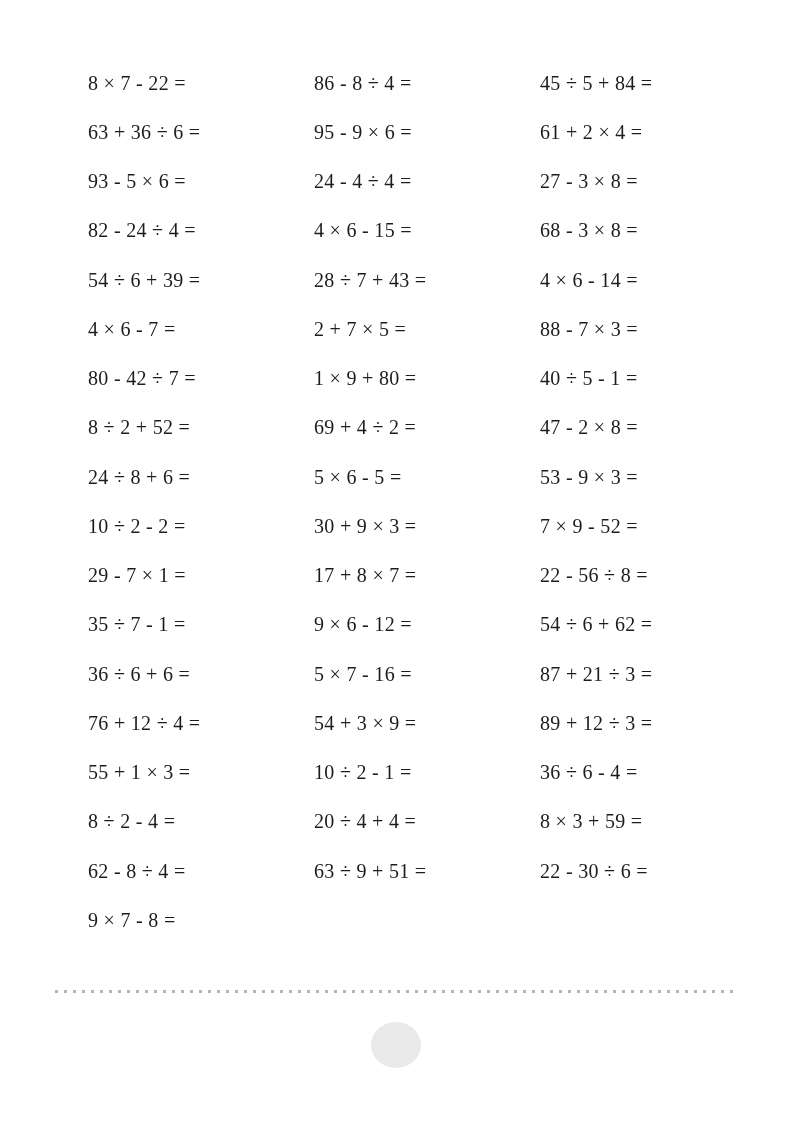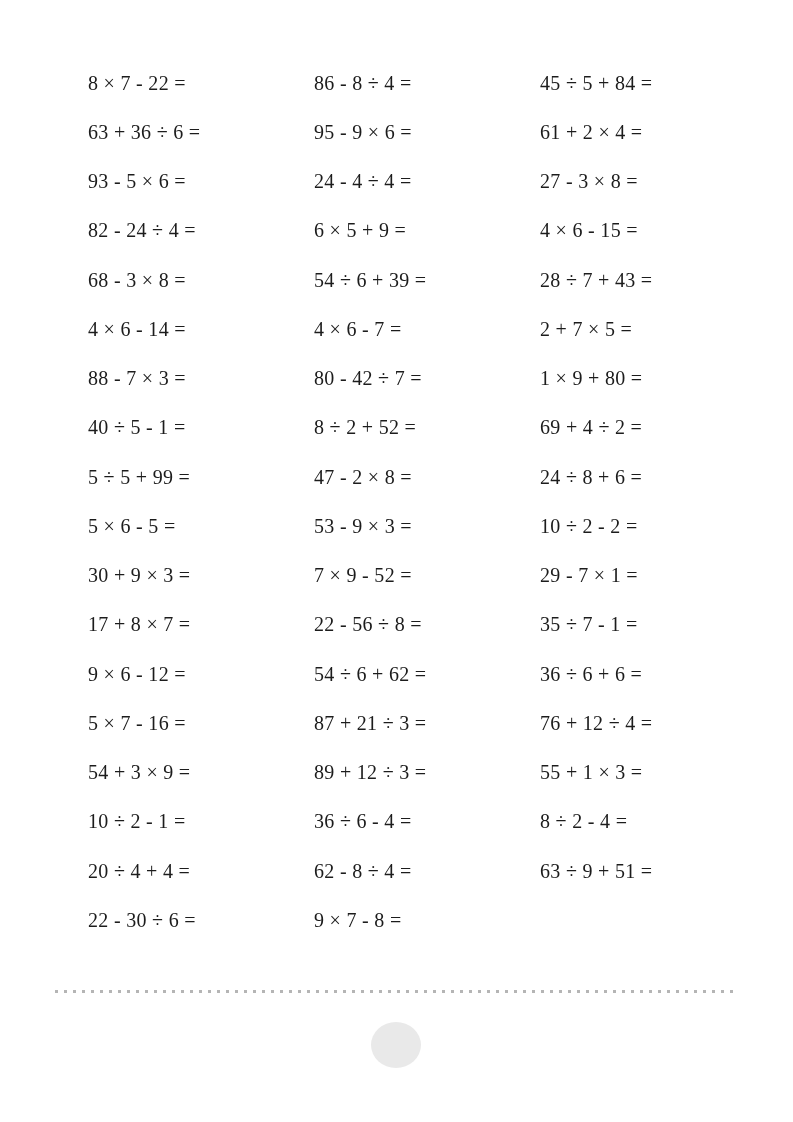--- a/index.html
+++ b/index.html
@@ -67,35 +67,33 @@
       <div class="problem-cell">8 × 7 - 22 =</div>
       <div class="problem-cell">86 - 8 ÷ 4 =</div>
       <div class="problem-cell">45 ÷ 5 + 84 =</div>
       <div class="problem-cell">63 + 36 ÷ 6 =</div>
       <div class="problem-cell">95 - 9 × 6 =</div>
       <div class="problem-cell">61 + 2 × 4 =</div>
       <div class="problem-cell">93 - 5 × 6 =</div>
       <div class="problem-cell">24 - 4 ÷ 4 =</div>
       <div class="problem-cell">27 - 3 × 8 =</div>
       <div class="problem-cell">82 - 24 ÷ 4 =</div>
-      <div class="problem-cell">6 × 5 + 9 =</div>
       <div class="problem-cell">4 × 6 - 15 =</div>
       <div class="problem-cell">68 - 3 × 8 =</div>
       <div class="problem-cell">54 ÷ 6 + 39 =</div>
       <div class="problem-cell">28 ÷ 7 + 43 =</div>
       <div class="problem-cell">4 × 6 - 14 =</div>
       <div class="problem-cell">4 × 6 - 7 =</div>
       <div class="problem-cell">2 + 7 × 5 =</div>
       <div class="problem-cell">88 - 7 × 3 =</div>
       <div class="problem-cell">80 - 42 ÷ 7 =</div>
       <div class="problem-cell">1 × 9 + 80 =</div>
       <div class="problem-cell">40 ÷ 5 - 1 =</div>
       <div class="problem-cell">8 ÷ 2 + 52 =</div>
       <div class="problem-cell">69 + 4 ÷ 2 =</div>
-      <div class="problem-cell">5 ÷ 5 + 99 =</div>
       <div class="problem-cell">47 - 2 × 8 =</div>
       <div class="problem-cell">24 ÷ 8 + 6 =</div>
       <div class="problem-cell">5 × 6 - 5 =</div>
       <div class="problem-cell">53 - 9 × 3 =</div>
       <div class="problem-cell">10 ÷ 2 - 2 =</div>
       <div class="problem-cell">30 + 9 × 3 =</div>
       <div class="problem-cell">7 × 9 - 52 =</div>
       <div class="problem-cell">29 - 7 × 1 =</div>
       <div class="problem-cell">17 + 8 × 7 =</div>
       <div class="problem-cell">22 - 56 ÷ 8 =</div>
@@ -106,20 +104,21 @@
       <div class="problem-cell">5 × 7 - 16 =</div>
       <div class="problem-cell">87 + 21 ÷ 3 =</div>
       <div class="problem-cell">76 + 12 ÷ 4 =</div>
       <div class="problem-cell">54 + 3 × 9 =</div>
       <div class="problem-cell">89 + 12 ÷ 3 =</div>
       <div class="problem-cell">55 + 1 × 3 =</div>
       <div class="problem-cell">10 ÷ 2 - 1 =</div>
       <div class="problem-cell">36 ÷ 6 - 4 =</div>
       <div class="problem-cell">8 ÷ 2 - 4 =</div>
       <div class="problem-cell">20 ÷ 4 + 4 =</div>
+      <div class="problem-cell">8 × 3 + 59 =</div>
       <div class="problem-cell">62 - 8 ÷ 4 =</div>
       <div class="problem-cell">63 ÷ 9 + 51 =</div>
       <div class="problem-cell">22 - 30 ÷ 6 =</div>
       <div class="problem-cell">9 × 7 - 8 =</div>
       <div class="problem-cell"></div>
       <div class="problem-cell"></div>
     </div>
   <div class="cut-line"></div>
   <div class="footer-oval"></div>
 </div>

